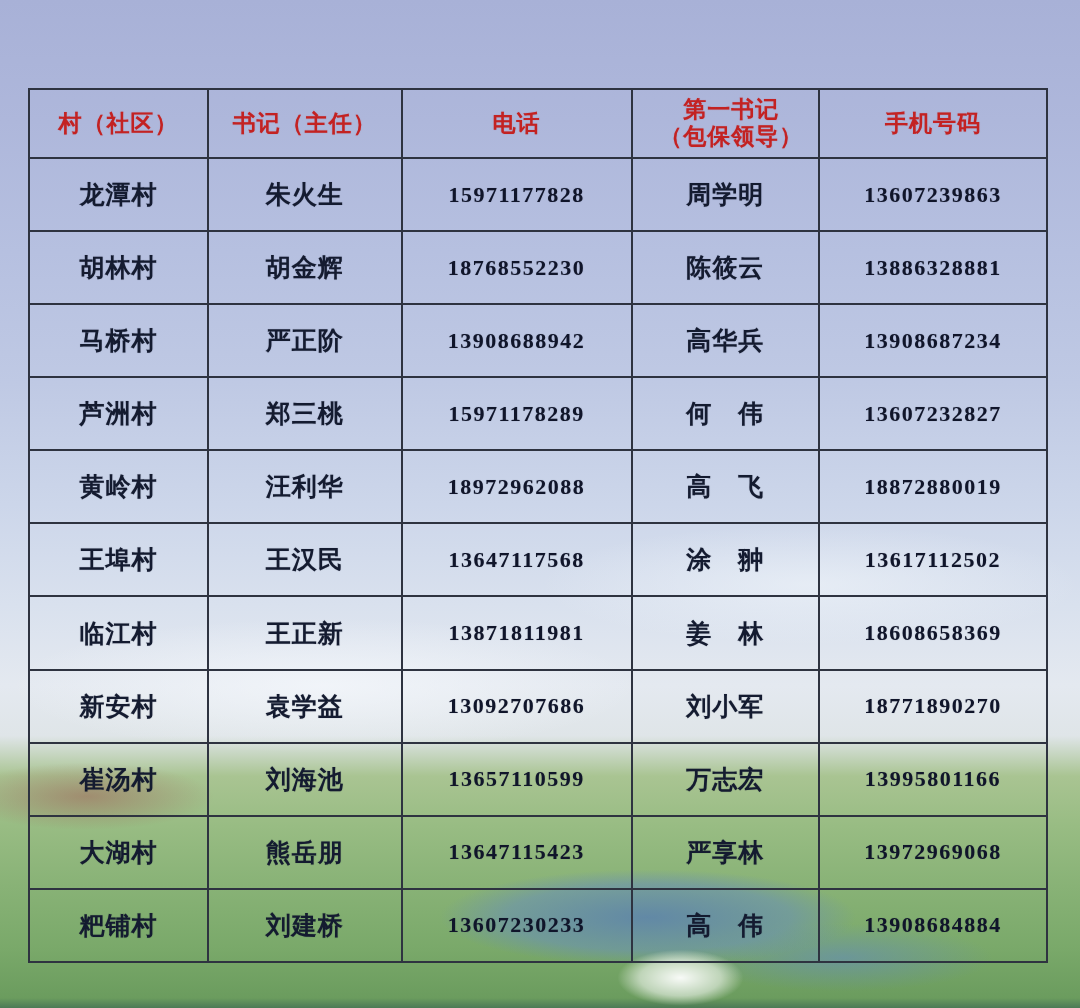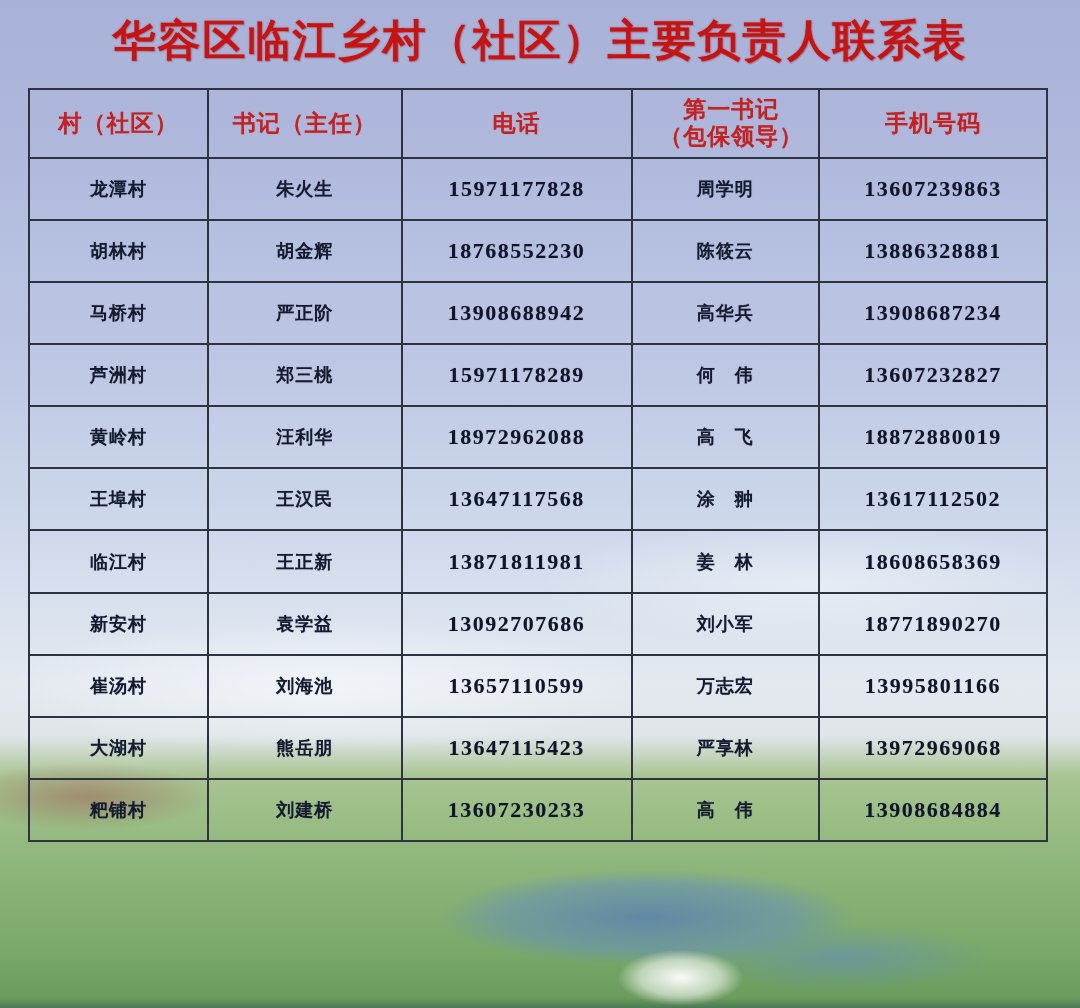--- a/index.html
+++ b/index.html
@@ -24,50 +24,49 @@
         #a9c492 77%, #98bc83 82%, #88b276 88%, #7aa96a 94%, #6b9c5e 99%, #4c7a55 100%);
   }
   .title{
     position:absolute;left:0;top:12px;width:100%;
     text-align:center;font-weight:bold;font-size:43px;letter-spacing:2px;
     color:#c41414;
     text-shadow:0 0 2px rgba(196,20,20,0.45), 1px 1px 1px rgba(120,0,0,0.25);
     font-family:"Liberation Serif","DejaVu Serif",serif;
   }
   table.contact{
-    position:absolute;left:28px;top:88px;width:1020px;height:754px;
+    position:absolute;left:28px;top:88px;width:1020px;height:875px;
     border-collapse:collapse;table-layout:fixed;
   }
   table.contact td, table.contact th{
     border:2px solid #2e3340;
     text-align:center;vertical-align:middle;
     padding:0;
   }
   th.hdr{
     color:#c32222;font-weight:bold;font-size:23px;letter-spacing:1px;
     text-shadow:0 0 1px rgba(195,34,34,0.4);
     height:67px;
   }
   th.hdr .sub{display:block;line-height:1.15;margin-left:12px;}
   td.village, td.person{
-    color:#141b30;font-weight:bold;font-size:18px;letter-spacing:1px;
+    color:#141b30;font-weight:bold;font-size:25px;letter-spacing:1px;
     text-shadow:0 0 1px rgba(20,27,48,0.35);
   }
   td.number{
     color:#10152a;font-weight:bold;font-size:22px;letter-spacing:1.5px;
     font-family:"Liberation Serif","DejaVu Serif",serif;
     text-shadow:0 0 1px rgba(16,21,42,0.3);
   }
 </style>
 </head>
 <body>
 
 <div class="scene">
 
-  <div class="title">华容区临江乡村（社区）主要负责人联系表</div>
 
   <table class="contact">
     <colgroup>
       <col style="width:17.6%">
       <col style="width:19.0%">
       <col style="width:22.6%">
       <col style="width:18.4%">
       <col style="width:22.4%">
     </colgroup>
     <thead>

